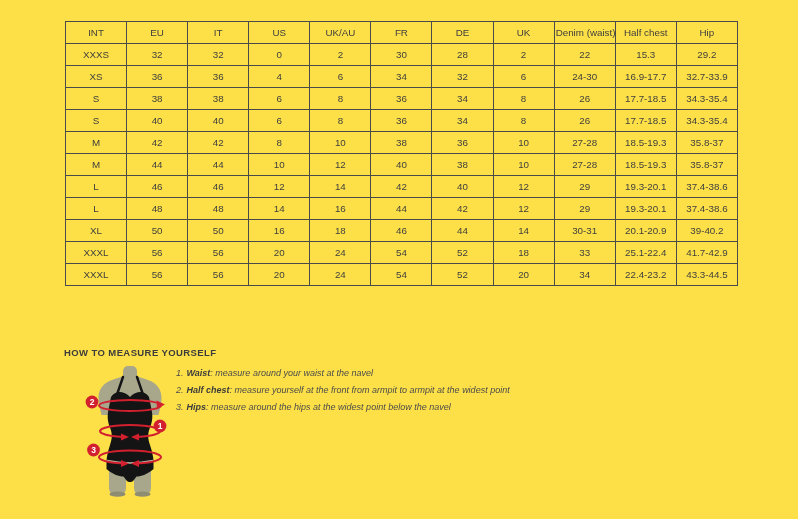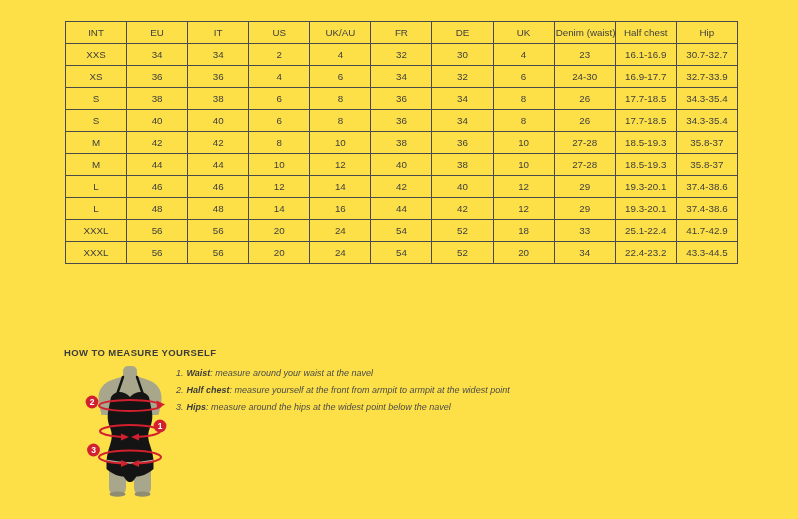--- a/index.html
+++ b/index.html
@@ -57,31 +57,31 @@
             <th>FR</th>
             <th>DE</th>
             <th>UK</th>
             <th>Denim (waist)</th>
             <th>Half chest</th>
             <th>Hip</th>
           </tr>
       </thead>
       <tbody>
           <tr>
-            <td>XXS</td>
-            <td>34</td>
-            <td>34</td>
+            <td>XXXS</td>
+            <td>32</td>
+            <td>32</td>
+            <td>0</td>
             <td>2</td>
-            <td>4</td>
-            <td>32</td>
             <td>30</td>
-            <td>4</td>
-            <td>23</td>
-            <td>16.1-16.9</td>
-            <td>30.7-32.7</td>
+            <td>28</td>
+            <td>2</td>
+            <td>22</td>
+            <td>15.3</td>
+            <td>29.2</td>
           </tr>
           <tr>
             <td>XS</td>
             <td>36</td>
             <td>36</td>
             <td>4</td>
             <td>6</td>
             <td>34</td>
             <td>32</td>
             <td>6</td>
@@ -159,20 +159,33 @@
             <td>48</td>
             <td>48</td>
             <td>14</td>
             <td>16</td>
             <td>44</td>
             <td>42</td>
             <td>12</td>
             <td>29</td>
             <td>19.3-20.1</td>
             <td>37.4-38.6</td>
+          </tr>
+          <tr>
+            <td>XL</td>
+            <td>50</td>
+            <td>50</td>
+            <td>16</td>
+            <td>18</td>
+            <td>46</td>
+            <td>44</td>
+            <td>14</td>
+            <td>30-31</td>
+            <td>20.1-20.9</td>
+            <td>39-40.2</td>
           </tr>
           <tr>
             <td>XXXL</td>
             <td>56</td>
             <td>56</td>
             <td>20</td>
             <td>24</td>
             <td>54</td>
             <td>52</td>
             <td>18</td>

